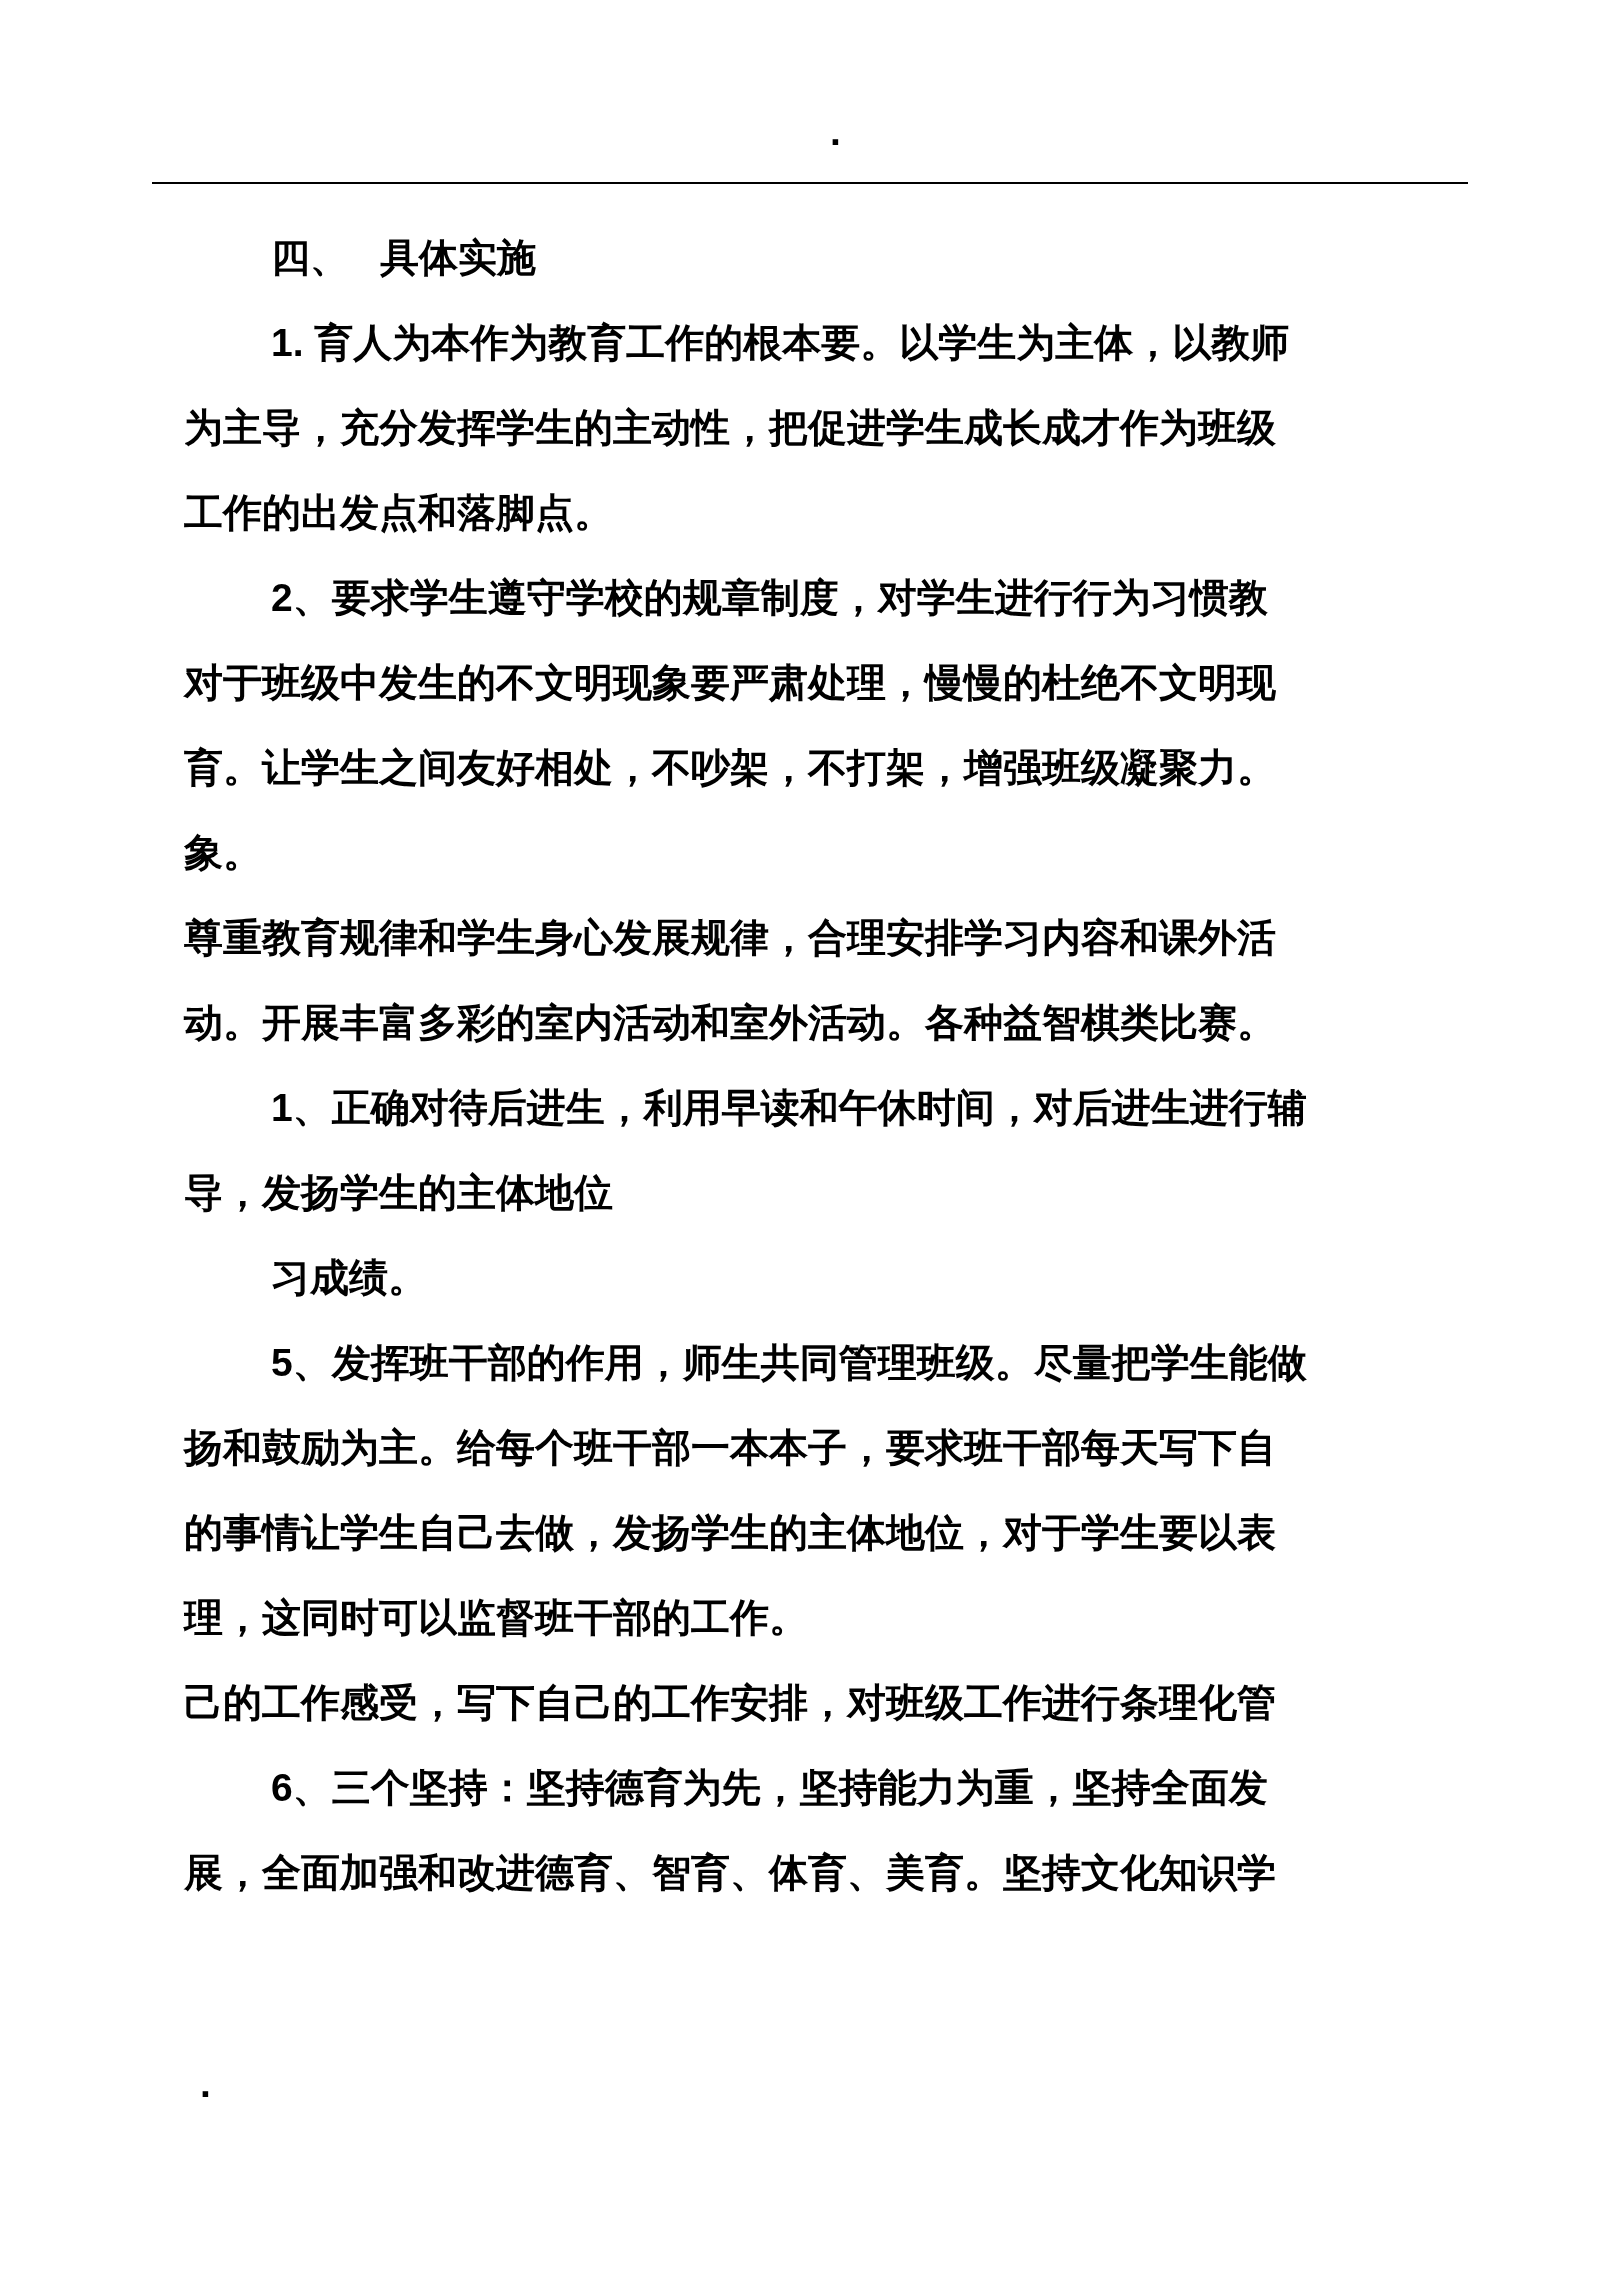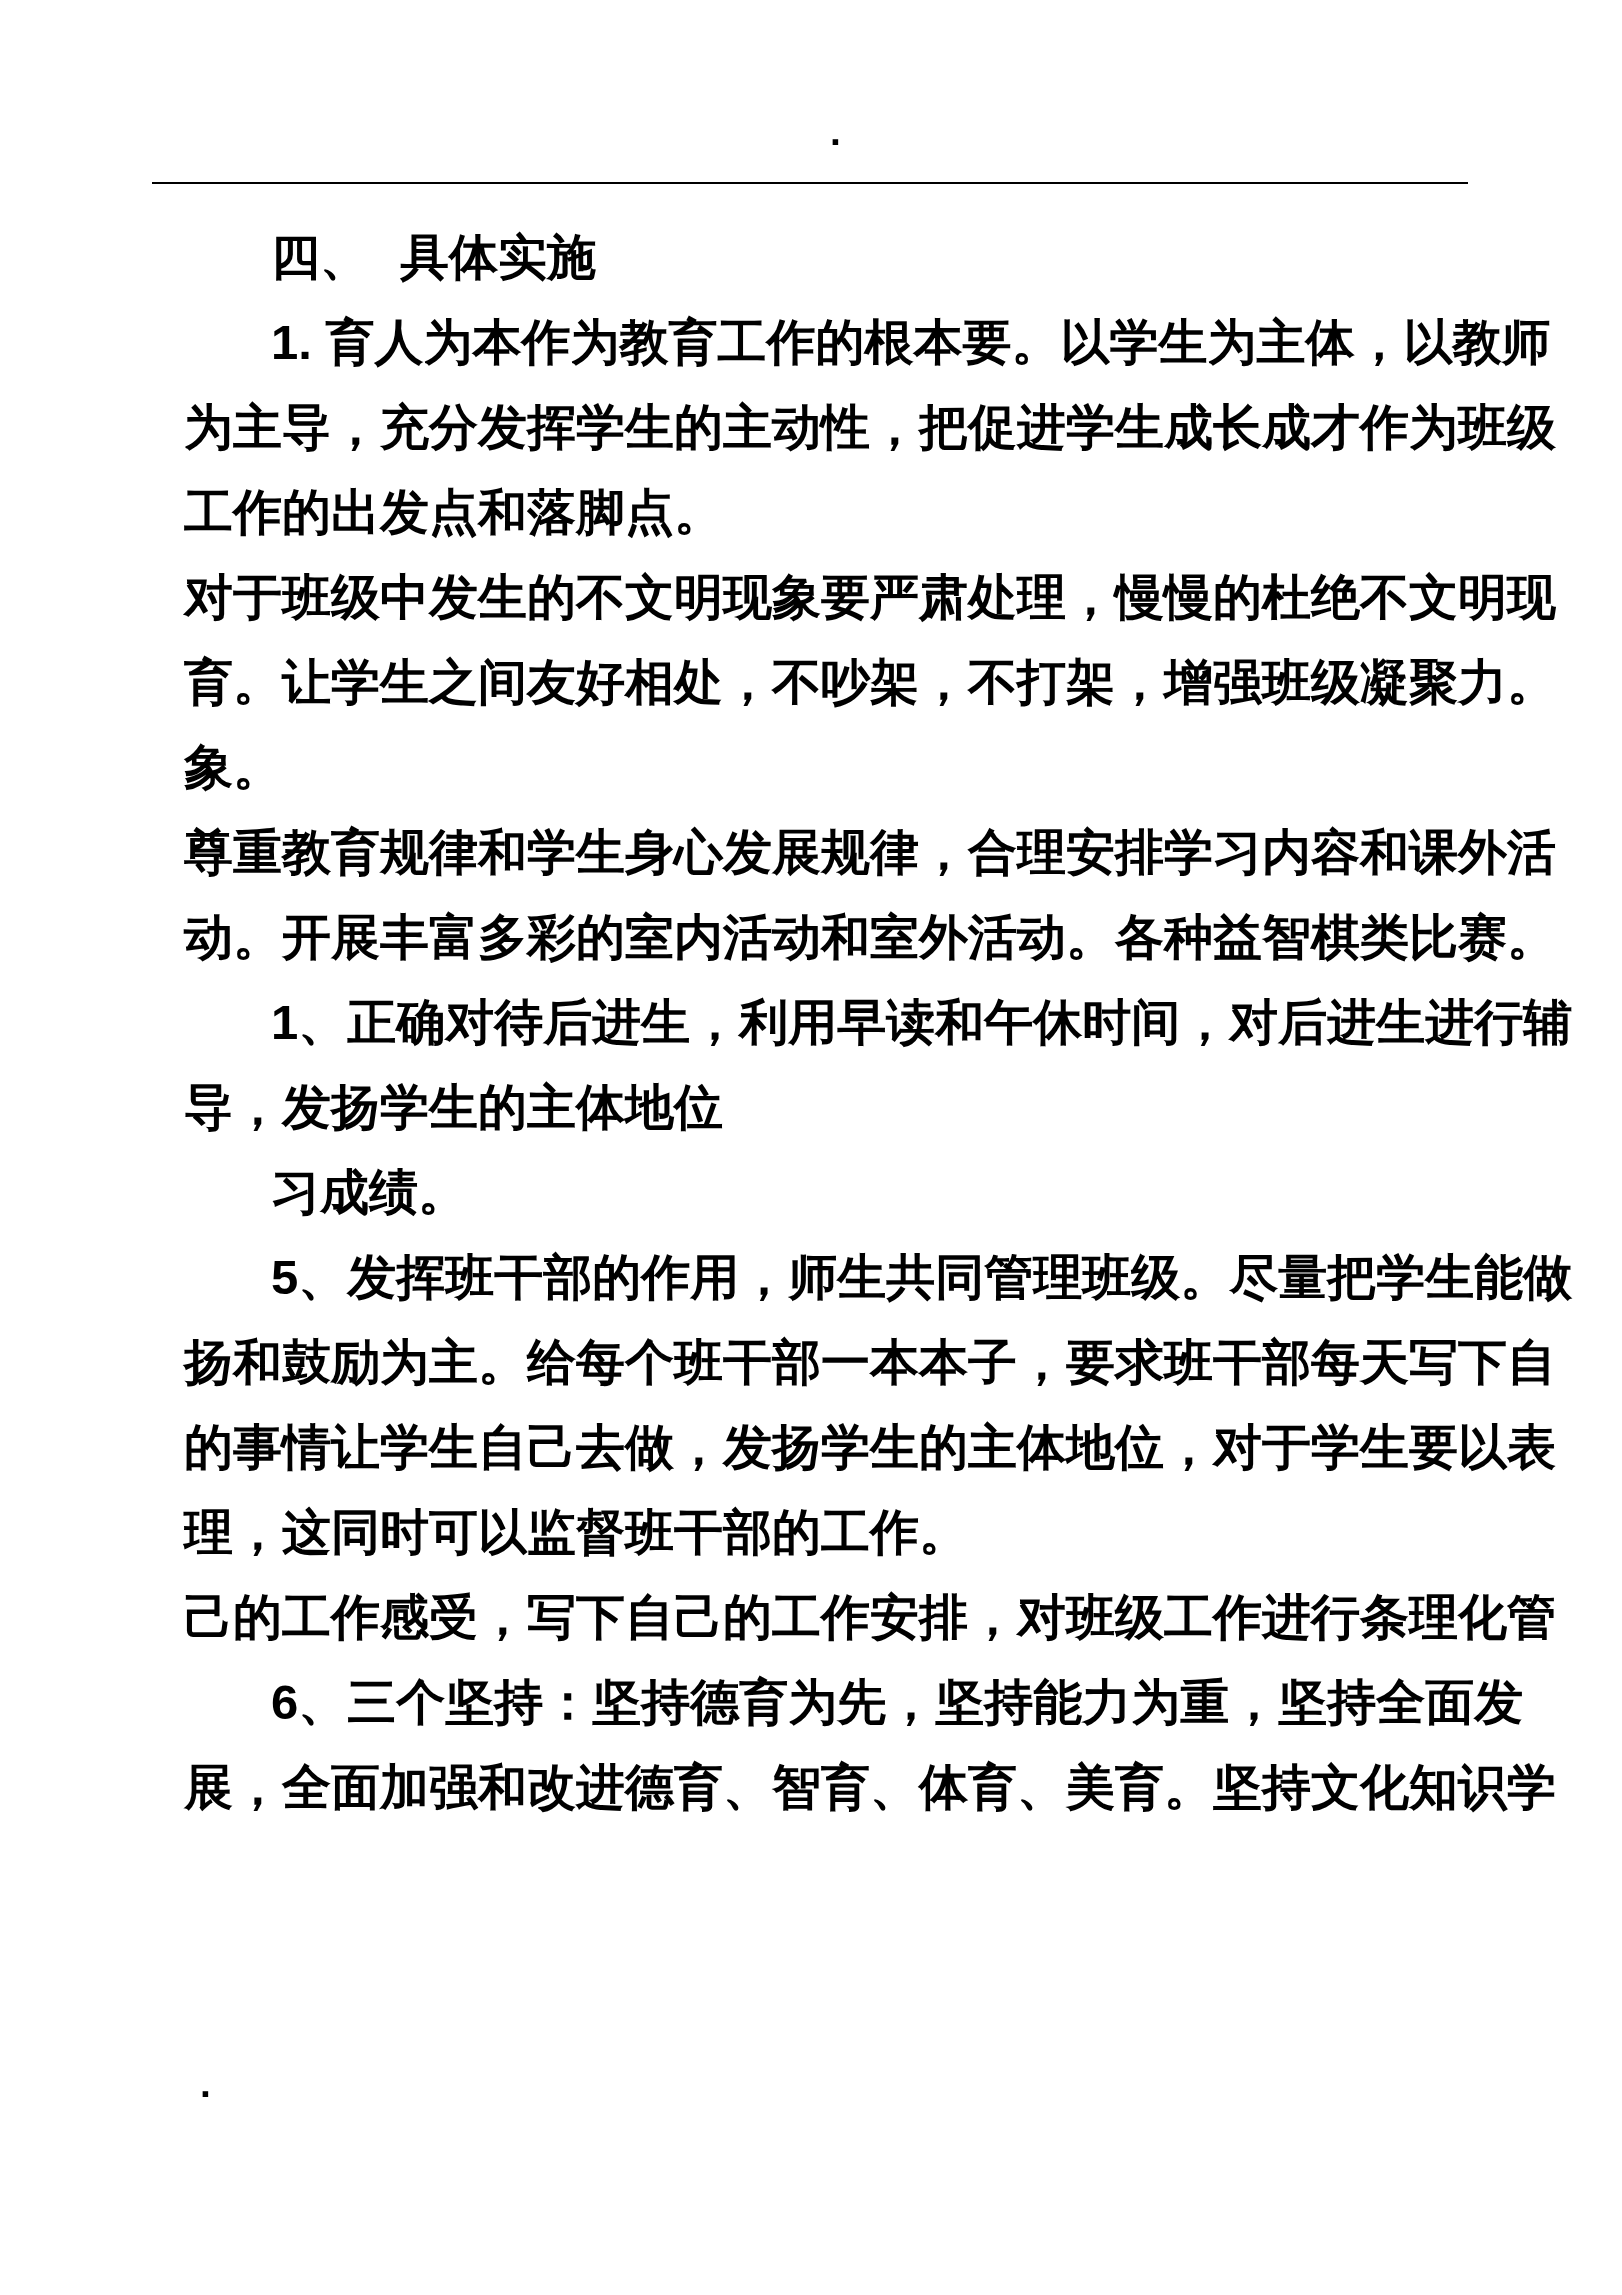--- a/index.html
+++ b/index.html
@@ -18,21 +18,21 @@
     top: 182px;
     width: 1316px;
     height: 2.4px;
     background: #000000;
   }
   .doc {
     position: absolute;
     left: 184px;
     top: 215px;
     width: 1124px;
-    font-size: 49px;
+    font-size: 39px;
     line-height: 85px;
     font-weight: 600;
     letter-spacing: 0;
     text-align: left;
   }
   .line {
     height: 85px;
     white-space: nowrap;
     overflow: visible;
   }
@@ -59,20 +59,21 @@
 
   <div class="doc">
 
     <div class="line indent">
       <span>四、</span><span class="heading-gap"></span><span>具体实施</span>
     </div>
 
     <div class="line indent">1. 育人为本作为教育工作的根本要。以学生为主体，以教师</div>
     <div class="line">为主导，充分发挥学生的主动性，把促进学生成长成才作为班级</div>
     <div class="line">工作的出发点和落脚点。</div>
+    <div class="line indent">2、要求学生遵守学校的规章制度，对学生进行行为习惯教</div>
     <div class="line">对于班级中发生的不文明现象要严肃处理，慢慢的杜绝不文明现</div>
     <div class="line">育。让学生之间友好相处，不吵架，不打架，增强班级凝聚力。</div>
     <div class="line">象。</div>
     <div class="line">尊重教育规律和学生身心发展规律，合理安排学习内容和课外活</div>
     <div class="line">动。开展丰富多彩的室内活动和室外活动。各种益智棋类比赛。</div>
     <div class="line indent">1、正确对待后进生，利用早读和午休时间，对后进生进行辅</div>
     <div class="line">导，发扬学生的主体地位</div>
     <div class="line indent">习成绩。</div>
     <div class="line indent">5、发挥班干部的作用，师生共同管理班级。尽量把学生能做</div>
     <div class="line">扬和鼓励为主。给每个班干部一本本子，要求班干部每天写下自</div>

